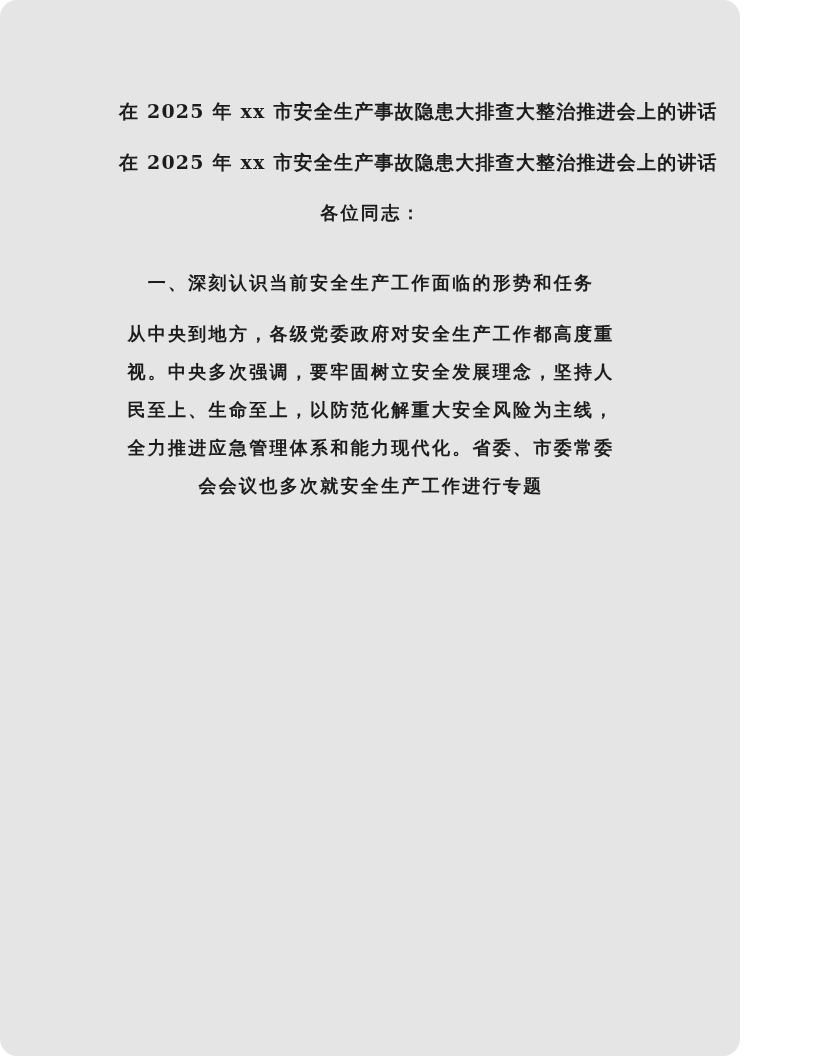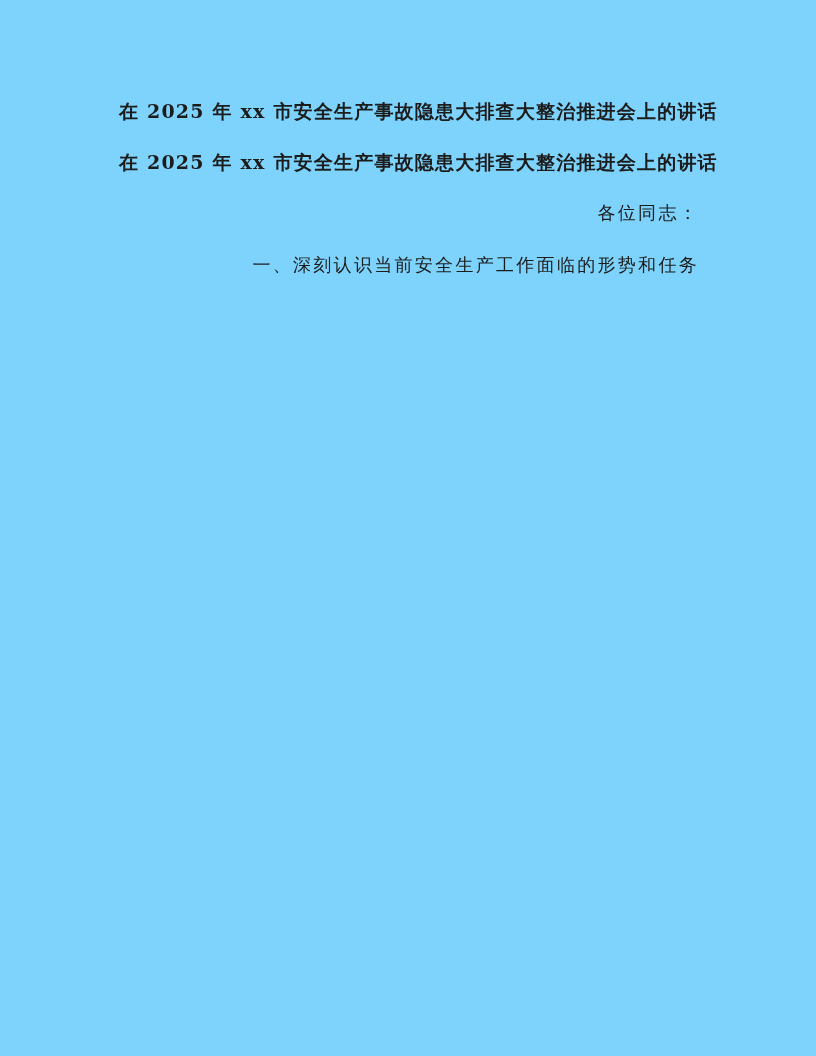--- a/index.html
+++ b/index.html
@@ -5,62 +5,64 @@
   * { margin: 0; padding: 0; box-sizing: border-box; }
   html, body { background: #ffffff; }
   body {
     width: 816px;
     height: 1056px;
     overflow: hidden;
     font-family: "DejaVu Serif", "Liberation Serif", serif;
     color: #1c1c1c;
   }
   .page {
-    width: 816px;
+    width: 740px;
     height: 1056px;
-    background: #7dd3fc;
+    background: #e5e5e5;
     padding: 92px 117px 0 119px;
+    border-radius: 17px;
   }
   .doc-title {
     font-size: 19px;
     font-weight: bold;
     text-align: center;
     line-height: 38px;
     letter-spacing: 1.2px;
     margin-bottom: 13px;
     white-space: nowrap;
   }
   .para {
     font-size: 18px;
-    font-weight: normal;
+    font-weight: bold;
     line-height: 38px;
     letter-spacing: 2.3px;
-    text-align: right;
+    text-align: center;
     margin-bottom: 13px;
     word-break: normal;
     overflow-wrap: break-word;
   }
   .section-heading {
-    margin-top: 14px;
+    margin-top: 32px;
   }
 </style>
 </head>
 <body>
 
 <div class="page">
 
   <div class="doc-title">在 2025 年 xx 市安全生产事故隐患大排查大整治推进会上的讲话</div>
 
   <div class="doc-title">在 2025 年 xx 市安全生产事故隐患大排查大整治推进会上的讲话</div>
 
   <div class="doc-body">
 
     <p class="para">各位同志：</p>
 
 
 
     <p class="para section-heading">一、深刻认识当前安全生产工作面临的形势和任务</p>
 
 
+    <p class="para">从中央到地方，各级党委政府对安全生产工作都高度重视。中央多次强调，要牢固树立安全发展理念，坚持人民至上、生命至上，以防范化解重大安全风险为主线，全力推进应急管理体系和能力现代化。省委、市委常委会会议也多次就安全生产工作进行专题</p>
 
   </div>
 
 </div>
 
 </body></html>

